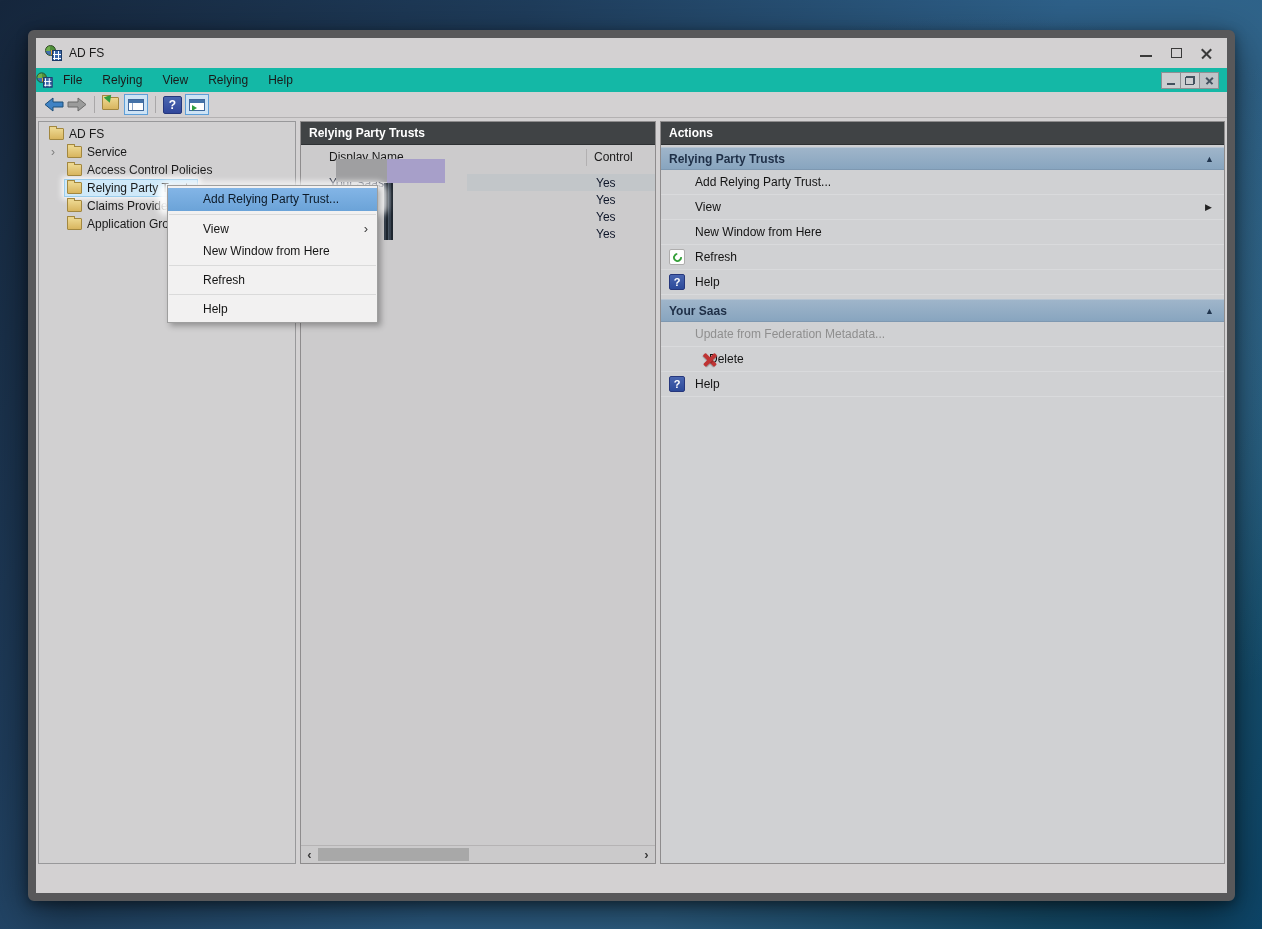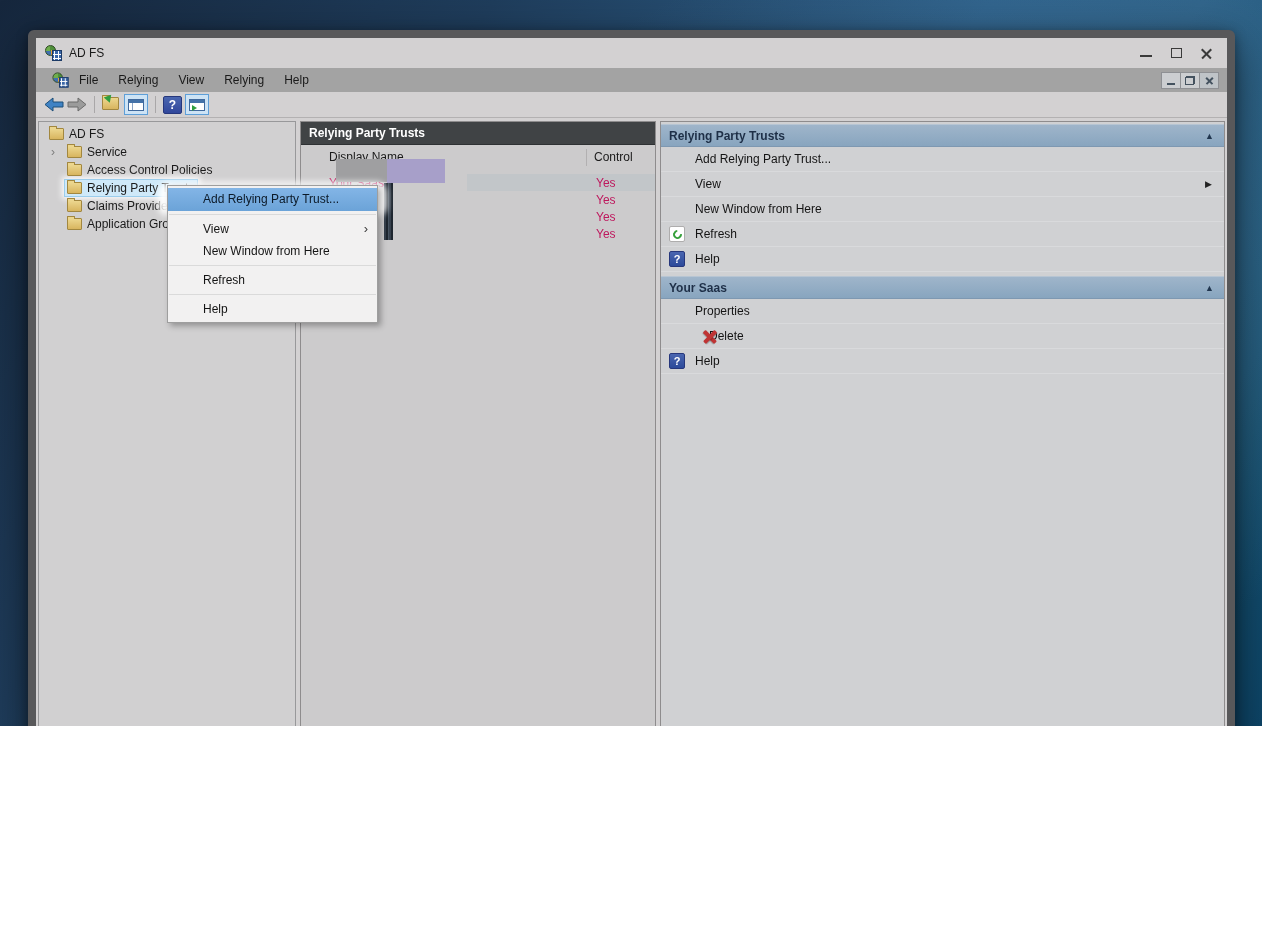--- a/index.html
+++ b/index.html
@@ -1,20 +1,20 @@
 <!DOCTYPE html>
 <html><head>
 <meta charset="utf-8">
 <style>
   * { margin:0; padding:0; box-sizing:border-box; }
   html,body { width:1262px; height:929px; overflow:hidden; }
   body { font-family:"Liberation Sans", sans-serif; font-size:12px; color:#1a1a1a; }
 
   .desktop {
-    position:relative; width:1262px; height:726px; overflow:hidden;
+    position:relative; width:1262px; height:929px; overflow:hidden;
     background:
       radial-gradient(ellipse 900px 600px at 78% 40%, rgba(110,160,200,.30), rgba(110,160,200,0) 60%),
       linear-gradient(125deg, #16273d 0%, #1f3d5c 28%, #2e618a 56%, #30648a 68%, #16506f 88%, #0d4568 100%);
     text-decoration: underline;
   }
 
   
   .window {
     position:absolute; left:28px; top:30px; width:1207px; height:871px;
     border:8px solid #58585a; border-radius:6px; background:#d3d1d2;
@@ -31,21 +31,21 @@
   .x-glyph::before { transform:rotate(45deg); } .x-glyph::after { transform:rotate(-45deg); }
 
   
   .app-ico { position:relative; width:17px; height:16px; flex:none; }
   .app-ico .globe { position:absolute; left:0; top:0; width:11px; height:11px; border-radius:50%;
     background:conic-gradient(#4f8f3a 0 25%, #e0a23c 25% 50%, #3f6fb0 50% 75%, #6fae4d 75% 100%); border:1px solid #2c4a22; }
   .app-ico .console { position:absolute; right:0; bottom:0; width:10px; height:11px; background:#3a66a8; border:1px solid #1c3a66;
     background-image:linear-gradient(#fff 1px, transparent 1px), linear-gradient(90deg,#fff 1px, transparent 1px);
     background-size:4px 4px; background-position:1px 3px; }
 
-  .menubar { position:relative; height:24px; display:flex; align-items:center; padding-left:16px; background:#a3a3a3; }
+  .menubar { position:relative; height:24px; display:flex; align-items:center; padding-left:0; background:#14b8a6; }
   .menu-item { padding:3px 10px; }
   .mdi-group { margin-left:auto; margin-right:8px; display:flex; }
   .mdi-btn { width:20px; height:17px; border:1px solid #8e9094; background:#ccced1; display:flex; align-items:center; justify-content:center; margin-left:-1px; }
   .mdi-btn.close { background:#bfc4c8; }
   .mdi-min { width:8px; height:2px; background:#44525f; margin-top:7px; }
   .mdi-restore { position:relative; width:10px; height:9px; }
   .mdi-restore::before { content:""; position:absolute; right:0; top:0; width:7px; height:6px; border:1px solid #44525f; }
   .mdi-restore::after { content:""; position:absolute; left:0; bottom:0; width:7px; height:6px; border:1px solid #44525f; background:#ccced1; }
   .mdi-x { position:relative; width:9px; height:9px; }
   .mdi-x::before,.mdi-x::after { content:""; position:absolute; left:0; top:4px; width:9px; height:1.5px; background:#44525f; }
@@ -79,21 +79,21 @@
   .chev { width:14px; font-size:12px; color:#7e7e7e; flex:none; line-height:14px; }
   .chev-spacer { width:14px; flex:none; }
   .tree-content { display:flex; align-items:center; gap:5px; padding:1px 3px 1px 2px; }
   .tree-content.sel { background:#cfe9f9; outline:1px solid #9bcdec; box-shadow:0 0 6px 3px rgba(255,255,255,.95); }
 
   .middle-pane { width:356px; flex:none; display:flex; flex-direction:column; background:#cccbcc; border:1px solid #8e8c8d; }
   .list { position:relative; flex:1; overflow:hidden; }
   .col-label { position:absolute; top:5px; color:#1a1a1a; }
   .col-div { position:absolute; left:285px; top:4px; width:1px; height:17px; background:#b2b0b1; }
   .row-hl { position:absolute; left:166px; top:29px; width:189px; height:17px; background:#c2c6c9; }
-  .cell { position:absolute; color:#be185d; }
+  .cell { position:absolute; color:#0f172a; }
   .redact-gray { position:absolute; left:35px; top:14px; width:51px; height:23px; background:#9f9fa1; }
   .redact-purple { position:absolute; left:86px; top:14px; width:58px; height:24px; background:#a79fc9; }
   .redact-smudge { position:absolute; left:83px; top:38px; width:9px; height:57px;
     background:repeating-linear-gradient(90deg,#2a3542 0 2px,#0f1822 2px 4px,#3c4a58 4px 5px); opacity:.92; }
   .hscroll { position:relative; height:18px; flex:none; background:#cbcacb; border-top:1px solid #b5b3b4; }
   .sb-btn { position:absolute; top:0; bottom:0; width:17px; display:flex; align-items:center; justify-content:center; font-weight:bold; color:#3a3a3a; font-size:13px; }
   .sb-btn.left { left:0; } .sb-btn.right { right:0; }
   .sb-thumb { position:absolute; left:17px; top:2px; bottom:2px; width:151px; background:#a8a8a8; }
 
   .actions-pane { flex:1; display:flex; flex-direction:column; background:#d0d1d3; border:1px solid #8e8c8d; overflow:hidden; }
@@ -261,20 +261,21 @@
           <span class="redact-smudge"></span>
         </div>
         <div class="hscroll">
           <span class="sb-btn left">‹</span>
           <span class="sb-thumb"></span>
           <span class="sb-btn right">›</span>
         </div>
       </div>
 
       <div class="actions-pane">
+        <div class="pane-header">Actions</div>
 
         <div class="section-header">
           <span>Relying Party Trusts</span>
           <span class="collapse-arrow">▲</span>
         </div>
         <div class="action-item">
           <span>Add Relying Party Trust...</span>
         </div>
         <div class="action-item">
           <span>View</span>
@@ -291,22 +292,22 @@
         </div>
         <div class="action-item">
           <span class="item-icon help-ico">?</span>
           <span>Help</span>
         </div>
 
         <div class="section-header" style="margin-top:4px">
           <span>Your Saas</span>
           <span class="collapse-arrow">▲</span>
         </div>
-        <div class="action-item">
-          <span>Properties</span>
+        <div class="action-item disabled">
+          <span>Update from Federation Metadata...</span>
         </div>
         <div class="action-item">
           <span class="item-icon delete-ico"></span>
           <span>Delete</span>
         </div>
         <div class="action-item">
           <span class="item-icon help-ico">?</span>
           <span>Help</span>
         </div>
       </div>

